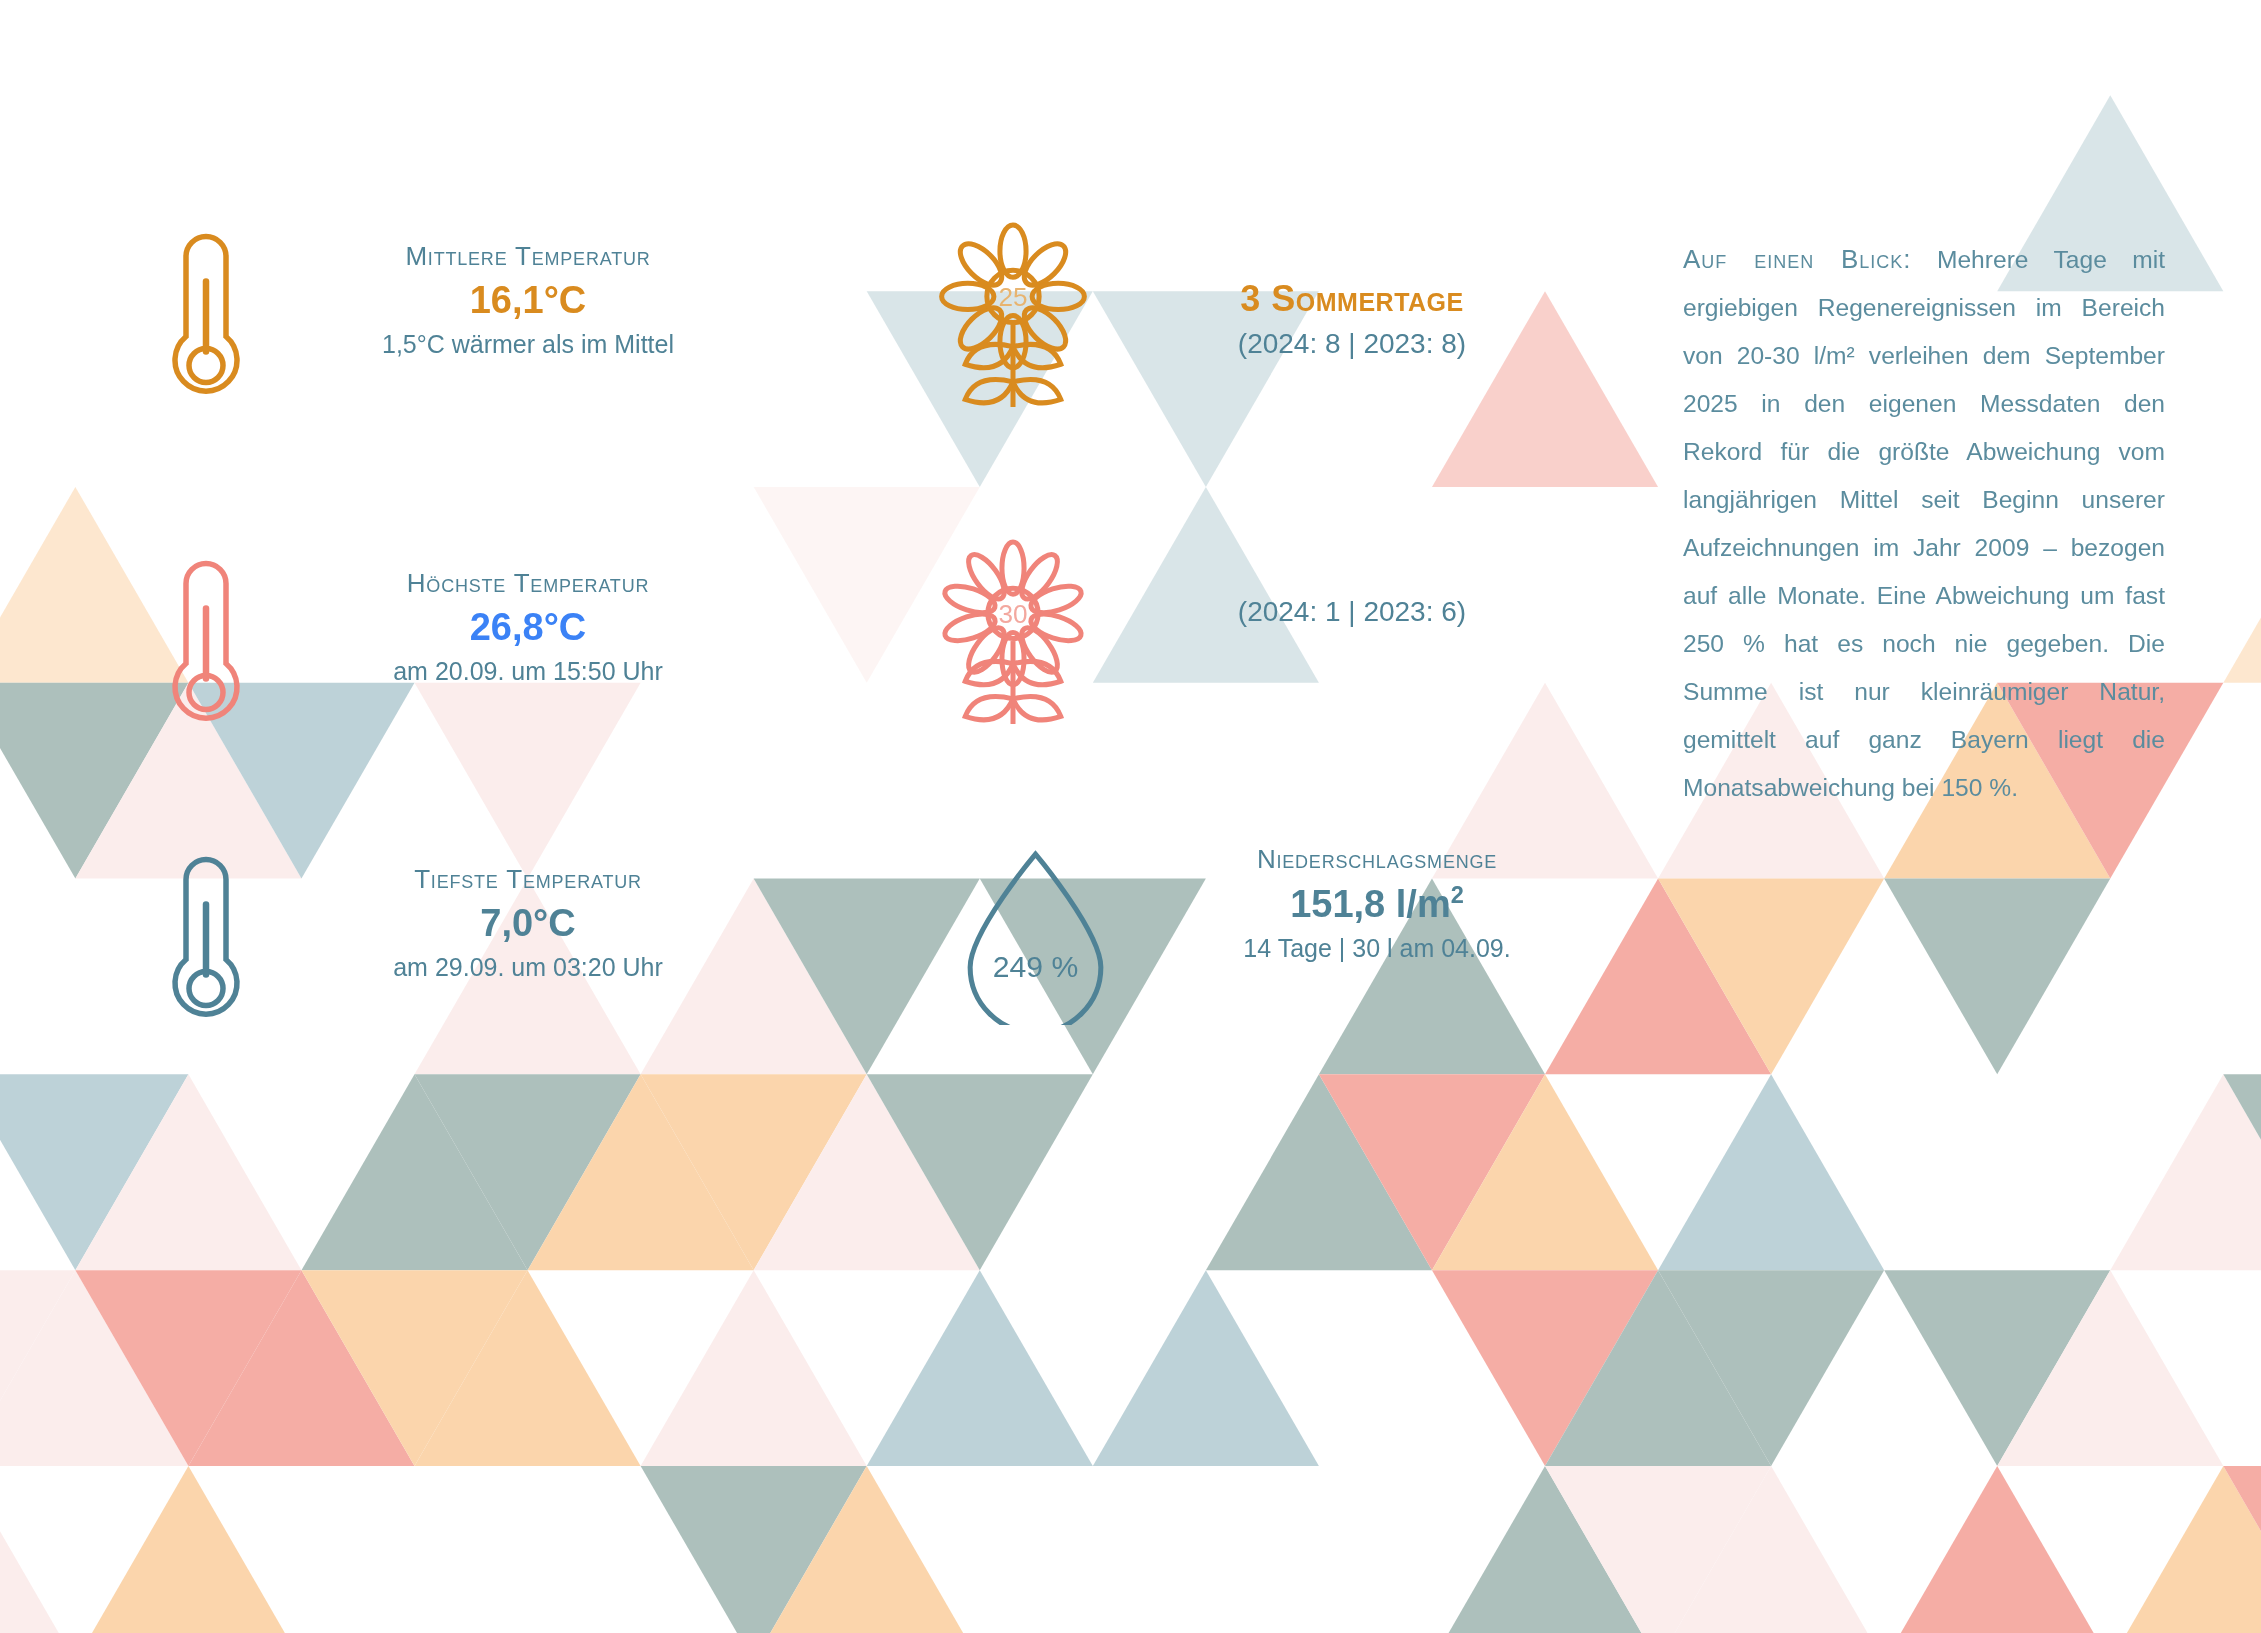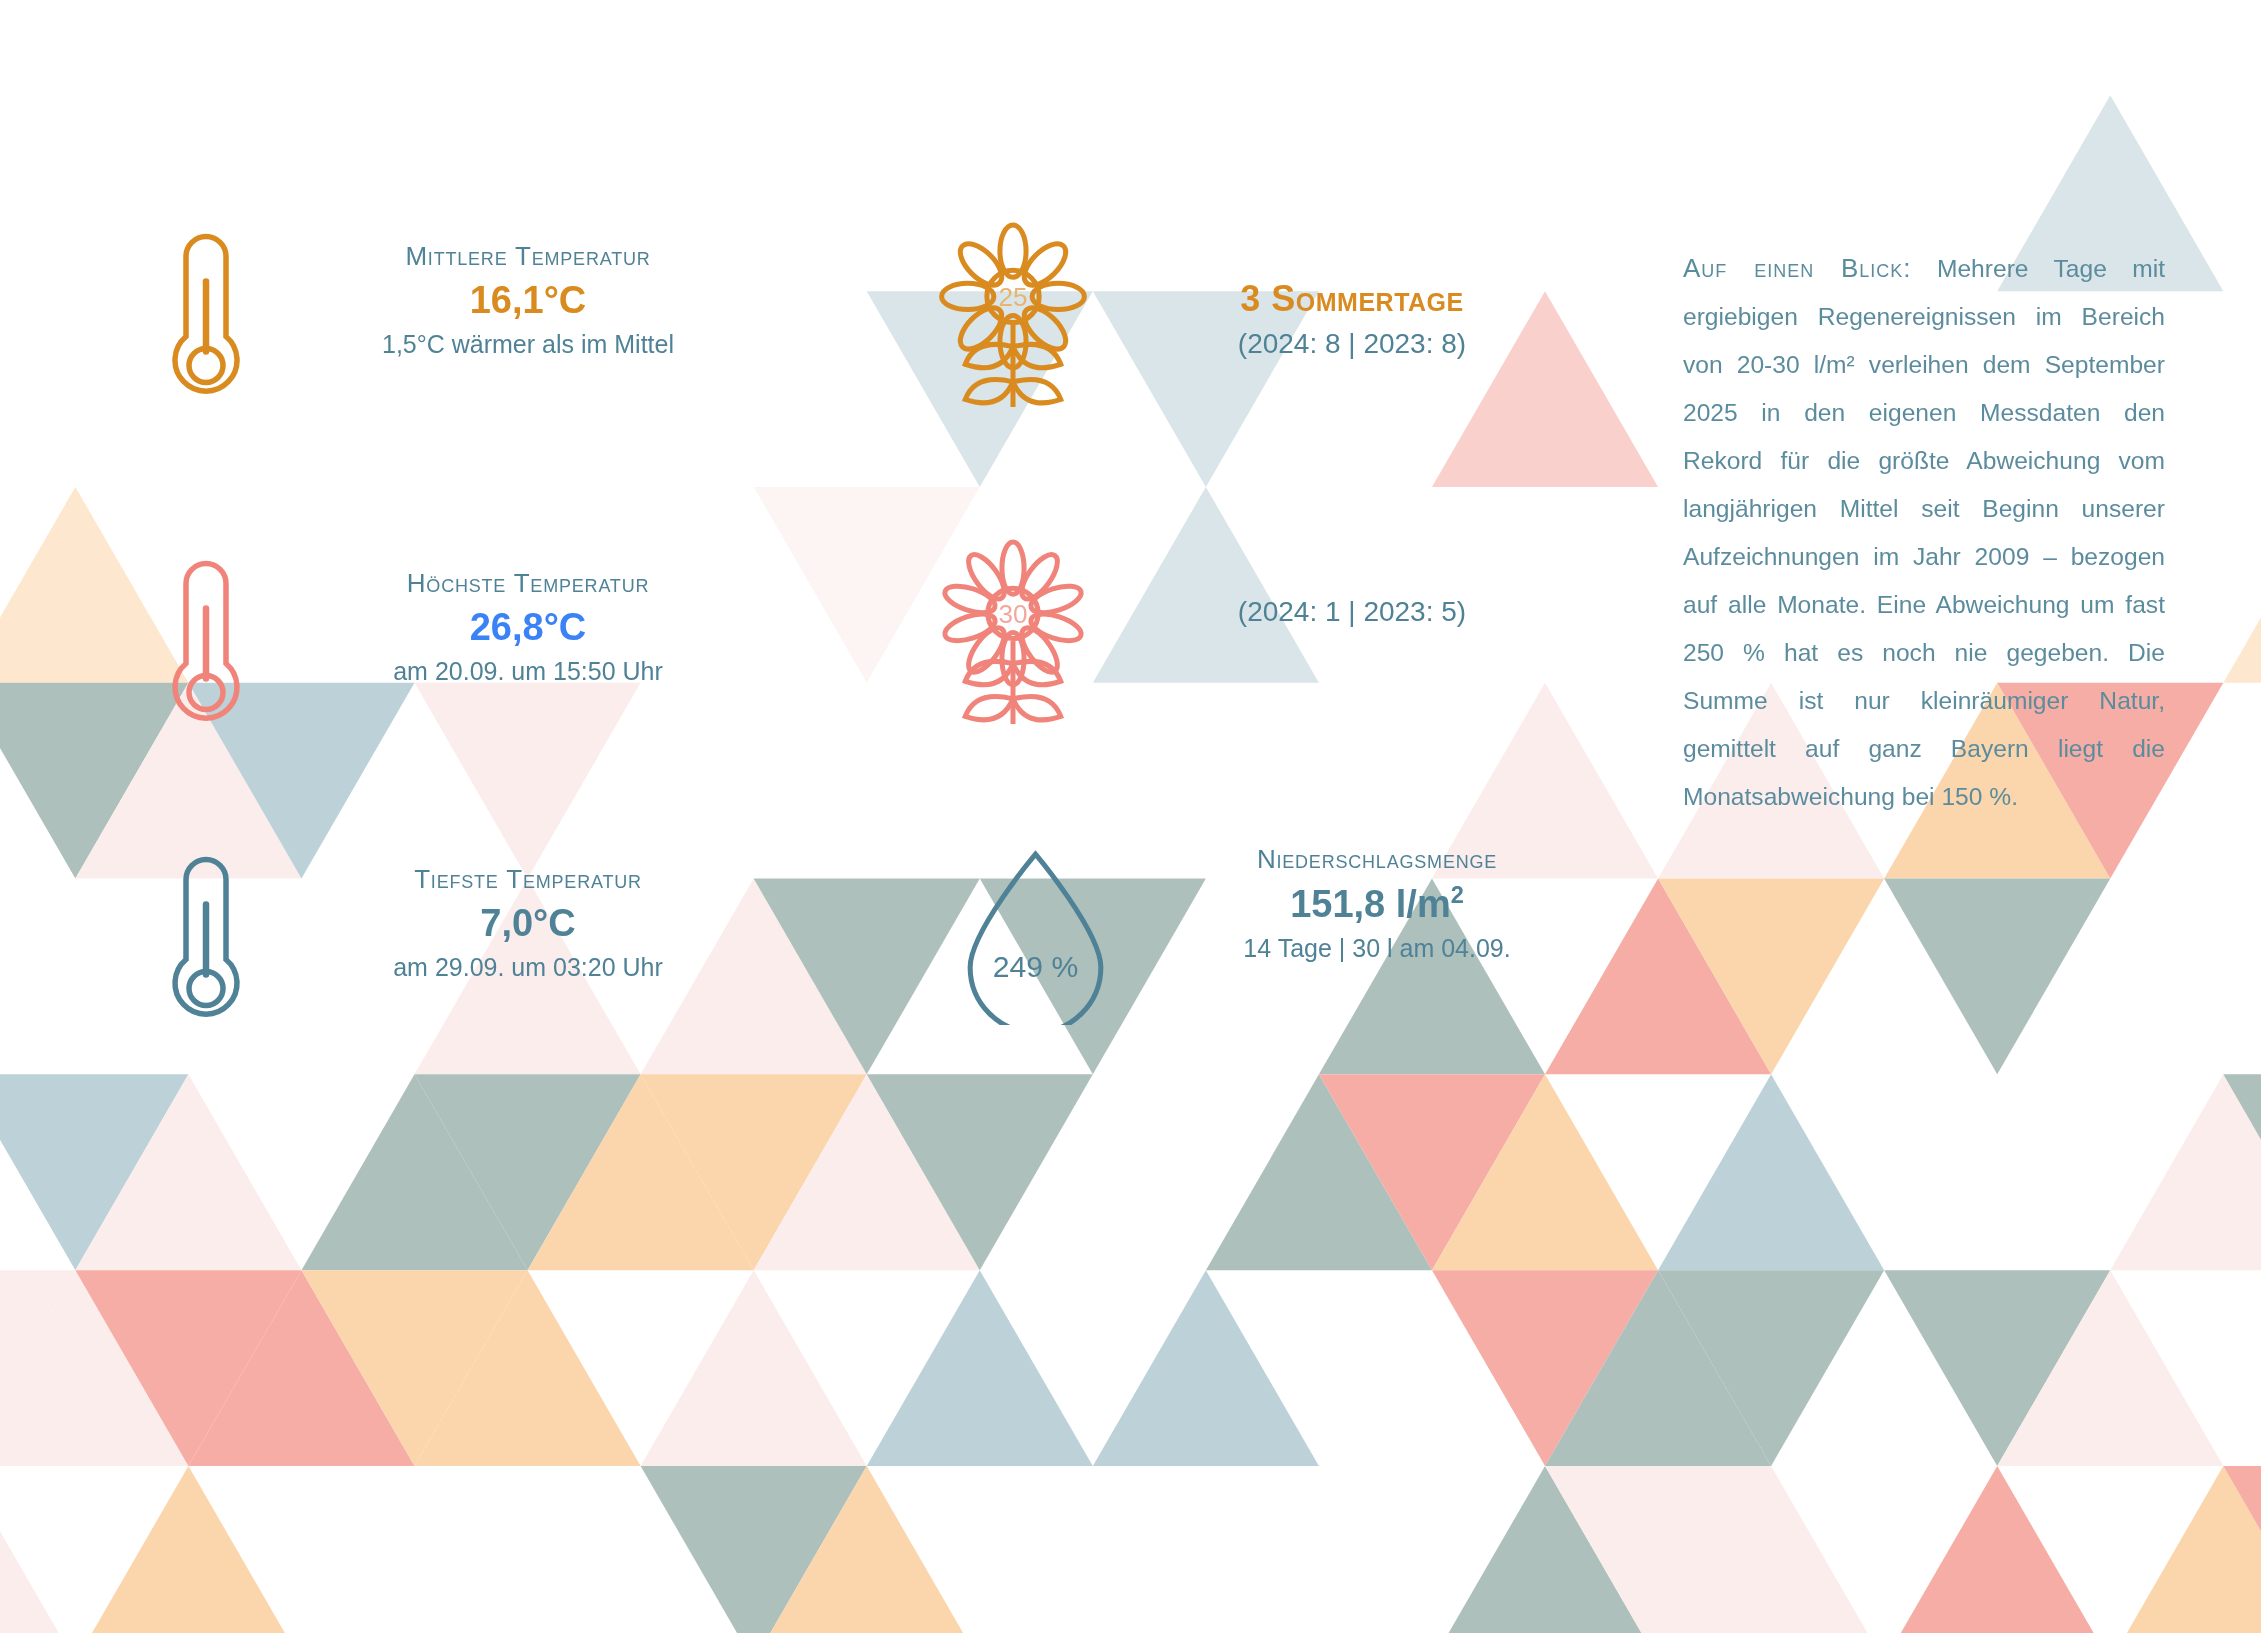--- a/index.html
+++ b/index.html
@@ -79,21 +79,21 @@
   }
 
   .c-orange { color: #d98b1f; }
   .c-salmon { color: #3b82f6; }
   .c-blue   { color: #4f8296; }
 
   
   .blurb {
     position: absolute;
     left: 1683px;
-    top: 244px;
+    top: 235px;
     width: 482px;
     font-size: 24.6px;
     line-height: 48px;
     color: #5b8c9e;
     text-align: justify;
   }
   .blurb .lead {
     font-variant: small-caps;
     letter-spacing: 1px;
     font-size: 26px;
@@ -304,21 +304,21 @@
           <line x1="165" y1="205" x2="165" y2="370"></line>
           <path d="M165 250 q-75 -18 -95 35 q70 24 95 -35 z"></path>
           <path d="M165 250 q75 -18 95 35 q-70 24 -95 -35 z"></path>
           <path d="M165 320 q-75 -18 -95 35 q70 24 95 -35 z"></path>
           <path d="M165 320 q75 -18 95 35 q-70 24 -95 -35 z"></path>
         </g>
         <text x="165" y="170" text-anchor="middle" font-family="Liberation Sans, sans-serif" font-size="52" fill="#f3a89f">30</text>
       </svg>
     </div>
     <div class="texts" style="left:191px; top:50px; width:482px;">
-      <div class="sub c-blue" style="font-size:28px;">(2024: 1 | 2023: 5)</div>
+      <div class="sub c-blue" style="font-size:28px;">(2024: 1 | 2023: 6)</div>
     </div>
   </div>
 
   <div class="stat" style="left:920px; top:829px; width:703px; height:211px;">
     <div class="icon" style="left:30px; top:15px;">
       <svg width="171" height="181" viewBox="0 0 340 360">
         <path d="M170 20 C 170 20, 300 175, 300 245 a130 130 0 0 1 -260 0 C 40 175, 170 20, 170 20 z" fill="none" stroke="#4f8296" stroke-width="10"></path>
         <text x="170" y="265" text-anchor="middle" font-family="Liberation Sans, sans-serif" font-size="60" fill="#4f8296">249 %</text>
       </svg>
     </div>

